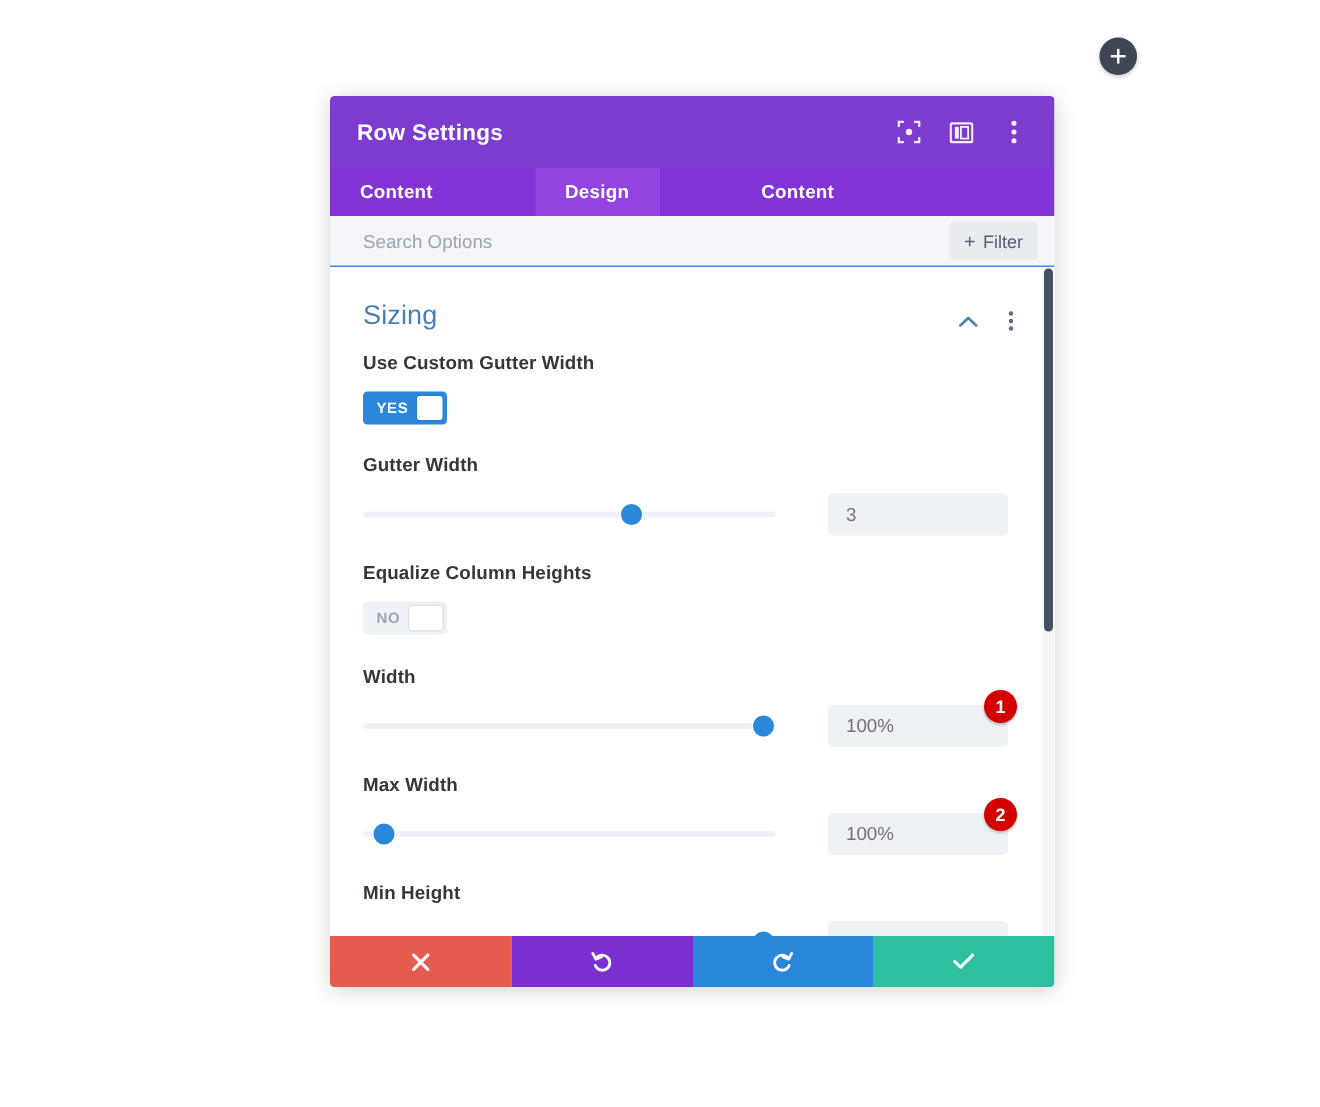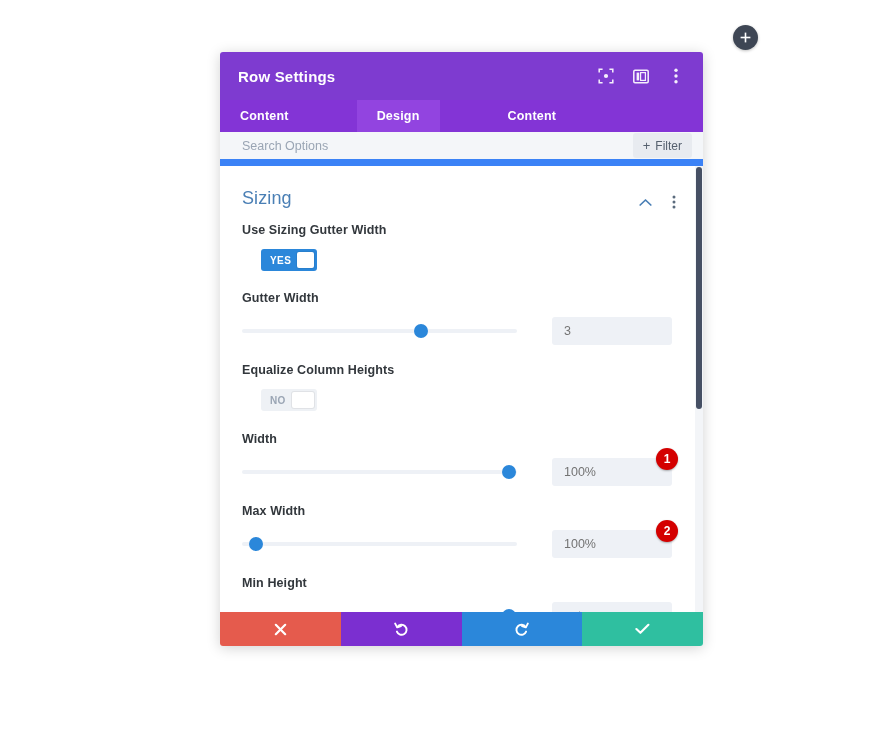--- a/index.html
+++ b/index.html
@@ -18,21 +18,21 @@
     background: #3e4654; color: #fff;
     display: flex; align-items: center; justify-content: center;
     font-size: 15px; line-height: 1; font-weight: 400;
     box-shadow: 0 1px 3px rgba(0,0,0,.25);
     cursor: pointer;
   }
   .add-btn svg { display: block; }
 
   
   .panel {
-    position: absolute; left: 220px; top: 52px;
+    position: absolute; left: 220px; top: 64px;
     width: 483px; height: 594px;
     background: #fff;
     border-radius: 3px;
     box-shadow: 0 2px 14px rgba(0,0,0,.18);
     overflow: hidden;
     display: flex; flex-direction: column;
   }
 
   
   .panel-header {
@@ -61,21 +61,21 @@
     display: flex; align-items: center; justify-content: center;
     padding: 0 20px;
     color: #fff; font-size: 12.5px; font-weight: bold;
     cursor: pointer; letter-spacing: .2px;
   }
   .tab.active { background: #9244e0; }
 
   
   .searchbar {
     height: 34px; background: #f4f6f9;
-    border-bottom: 7px solid #3b82f6;
+    border-bottom: 1px solid #3b82f6;
     display: flex; align-items: center;
     padding-left: 22px; padding-right: 0;
     flex: 0 0 auto; position: relative;
   }
   .search-input {
     flex: 1 1 auto; border: 0; outline: 0; background: transparent;
     font-family: "Liberation Sans", sans-serif;
     font-size: 12.5px; color: #7a8699;
   }
   .search-input::placeholder { color: #9aa5b4; }
@@ -114,21 +114,21 @@
   .field-label {
     font-size: 12.5px; font-weight: bold; color: #32373c;
     margin-bottom: 12px; letter-spacing: .1px;
   }
   .field-row { display: flex; align-items: center; }
 
   
   .toggle {
     display: inline-flex; align-items: center;
     width: 56px; height: 22px; border-radius: 3px;
-    cursor: pointer; padding: 3px; position: relative; margin-left: 19px;
+    cursor: pointer; padding: 3px; position: relative;
   }
   .toggle.on  { background: #2b87da; justify-content: flex-start; }
   .toggle.off { background: #eef1f5; justify-content: flex-end; }
   .toggle .t-label {
     font-size: 10px; font-weight: bold; letter-spacing: .4px;
     padding: 0 6px;
   }
   .toggle.on  .t-label { color: #ffffff; order: 1; }
   .toggle.off .t-label { color: #9aa5b4; order: 0; }
   .toggle .knob {
@@ -272,21 +272,21 @@
               <svg width="4" height="14" viewBox="0 0 4 14">
                 <circle cx="2" cy="2" r="1.5" fill="#5b6b7d"></circle>
                 <circle cx="2" cy="7" r="1.5" fill="#5b6b7d"></circle>
                 <circle cx="2" cy="12" r="1.5" fill="#5b6b7d"></circle>
               </svg>
             </div>
           </div>
         </div>
 
         <div class="field" style="padding-bottom:20px;">
-          <div class="field-label">Use Sizing Gutter Width</div>
+          <div class="field-label">Use Custom Gutter Width</div>
           <div class="field-row">
             <div class="toggle on">
               <span class="t-label">YES</span>
               <span class="knob"></span>
             </div>
           </div>
         </div>
 
         <div class="field" style="padding-bottom:18px;">
           <div class="field-label">Gutter Width</div>

